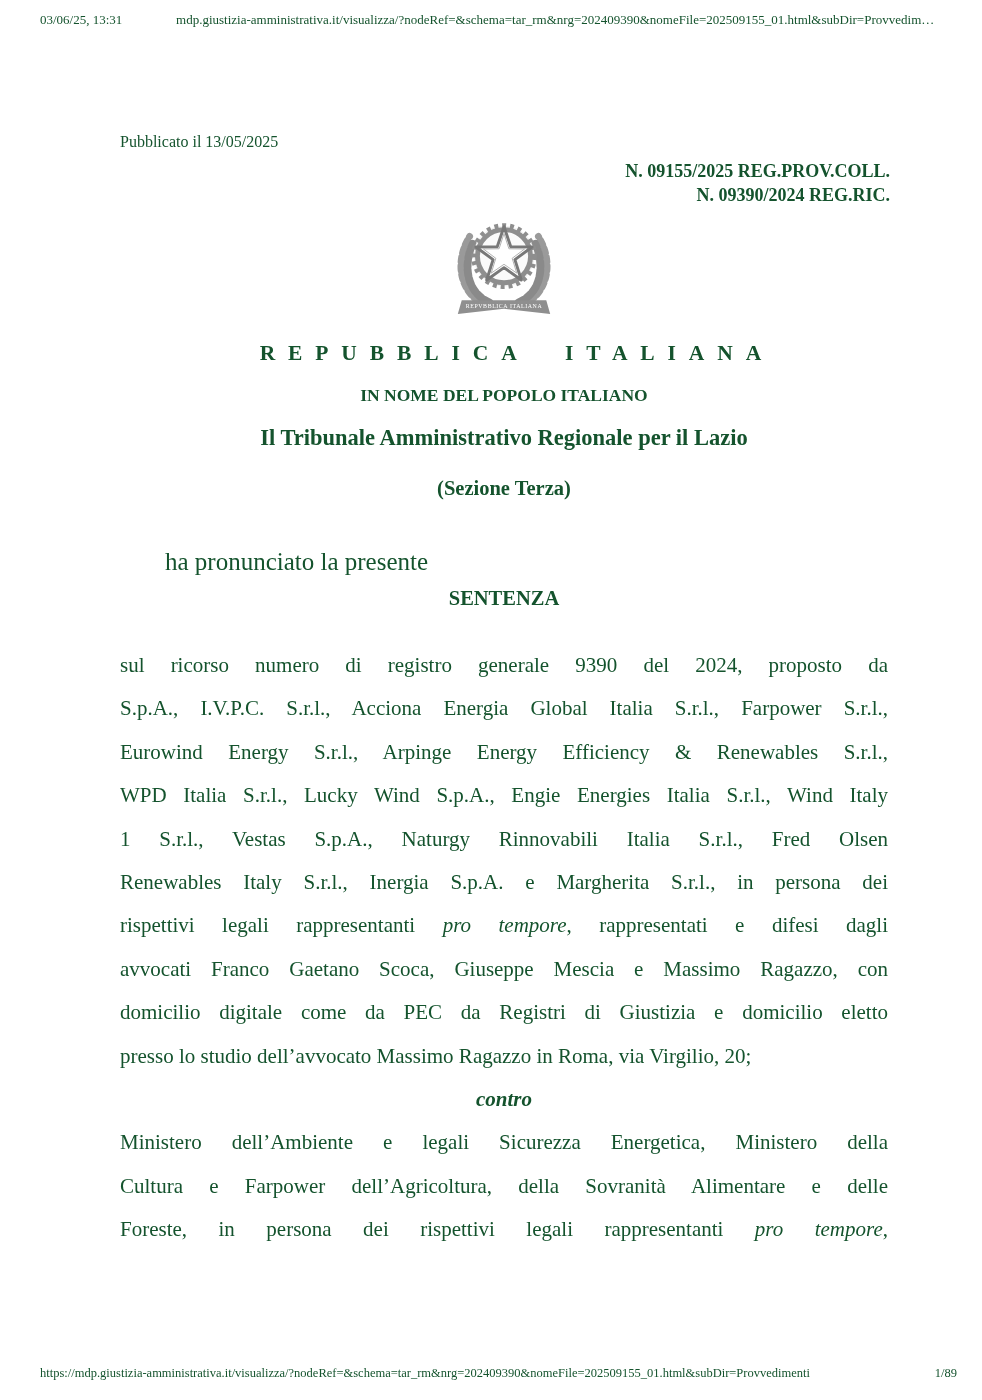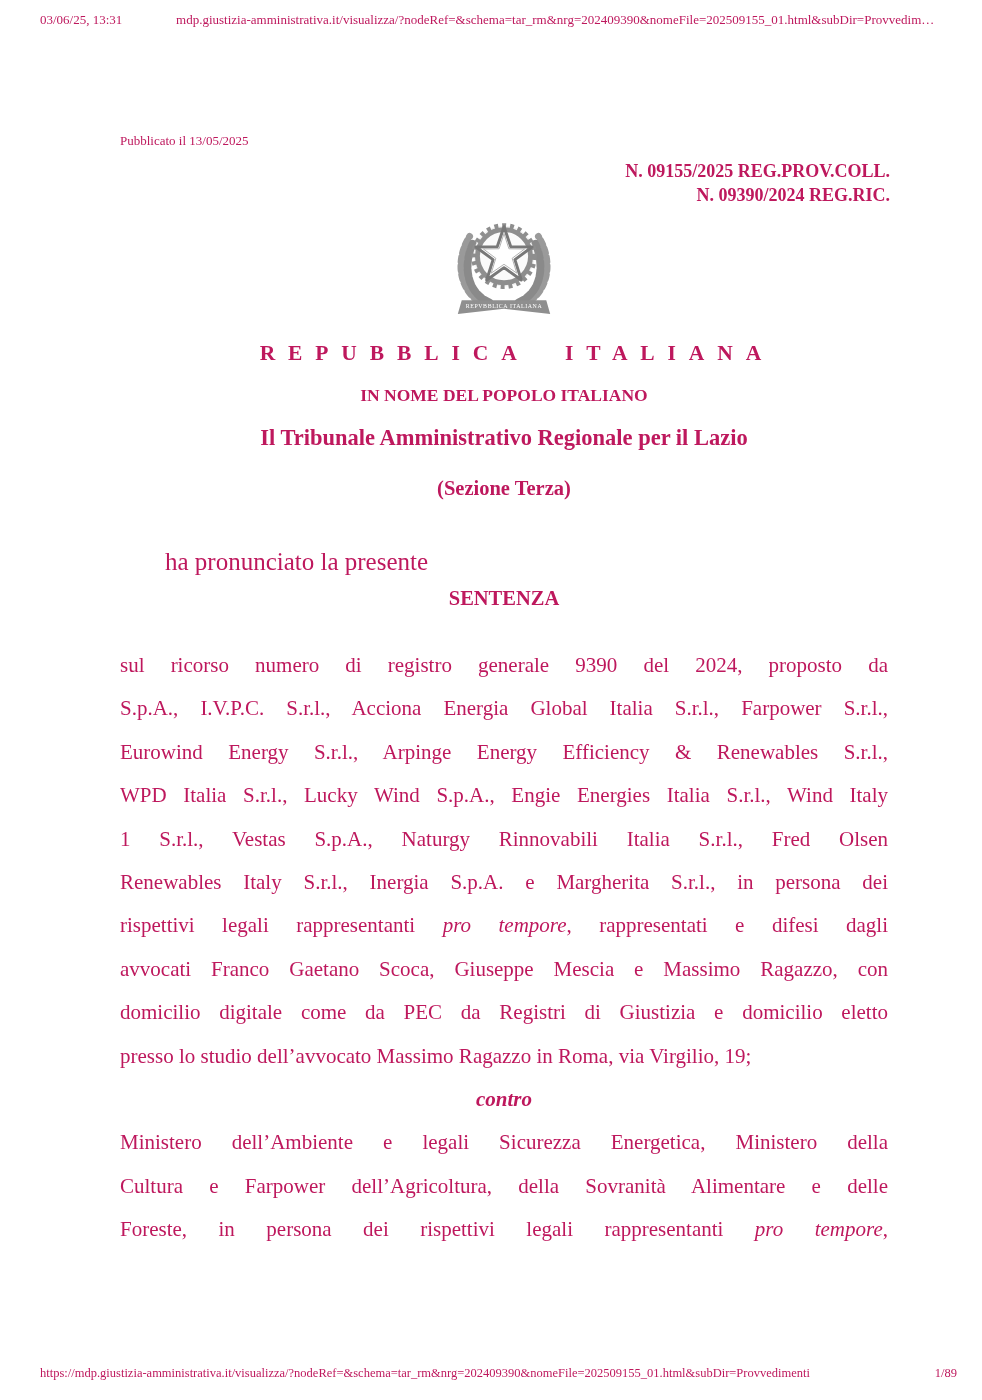--- a/index.html
+++ b/index.html
@@ -1,21 +1,21 @@
 <!DOCTYPE html>
 <html><head>
 <meta charset="utf-8">
 <style>
   html, body { margin: 0; padding: 0; background: #ffffff; }
   .page {
     position: relative;
     width: 982px;
     height: 1400px;
     background: #ffffff;
-    color: #be185d;
+    color: #14532d;
     font-family: "Liberation Serif", "DejaVu Serif", serif;
     overflow: hidden;
   }
 
   
   .print-header {
     position: absolute;
     top: 12px; left: 40px; right: 24px;
     display: flex;
     align-items: baseline;
@@ -38,21 +38,21 @@
     justify-content: space-between;
     align-items: flex-end;
     font-size: 12.5px;
     white-space: nowrap;
   }
 
   
   .published {
     position: absolute;
     top: 133px; left: 120px;
-    font-size: 13px;
+    font-size: 16px;
   }
   .reg-numbers {
     position: absolute;
     top: 160px; right: 92px;
     text-align: right;
     font-weight: bold;
     font-size: 18px;
     line-height: 23.5px;
   }
 
@@ -151,21 +151,21 @@
   <div class="doc-body">
       <div class="line justify"><span>sul ricorso numero di registro generale 9390 del 2024, proposto da</span></div>
       <div class="line justify"><span>S.p.A., I.V.P.C. S.r.l., Acciona Energia Global Italia S.r.l., Farpower S.r.l.,</span></div>
       <div class="line justify"><span>Eurowind Energy S.r.l., Arpinge Energy Efficiency &amp; Renewables S.r.l.,</span></div>
       <div class="line justify"><span>WPD Italia S.r.l., Lucky Wind S.p.A., Engie Energies Italia S.r.l., Wind Italy</span></div>
       <div class="line justify"><span>1 S.r.l., Vestas S.p.A., Naturgy Rinnovabili Italia S.r.l., Fred Olsen</span></div>
       <div class="line justify"><span>Renewables Italy S.r.l., Inergia S.p.A. e Margherita S.r.l., in persona dei</span></div>
       <div class="line justify"><span>rispettivi legali rappresentanti </span><i>pro tempore</i><span>, rappresentati e difesi dagli</span></div>
       <div class="line justify"><span>avvocati Franco Gaetano Scoca, Giuseppe Mescia e Massimo Ragazzo, con</span></div>
       <div class="line justify"><span>domicilio digitale come da PEC da Registri di Giustizia e domicilio eletto</span></div>
-      <div class="line left"><span>presso lo studio dell’avvocato Massimo Ragazzo in Roma, via Virgilio, 19;</span></div>
+      <div class="line left"><span>presso lo studio dell’avvocato Massimo Ragazzo in Roma, via Virgilio, 20;</span></div>
       <div class="line center bold-italic"><span>contro</span></div>
       <div class="line justify"><span>Ministero dell’Ambiente e legali Sicurezza Energetica, Ministero della</span></div>
       <div class="line justify"><span>Cultura e Farpower dell’Agricoltura, della Sovranità Alimentare e delle</span></div>
       <div class="line justify"><span>Foreste, in persona dei rispettivi legali rappresentanti </span><i>pro tempore</i><span>,</span></div>
     </div>
 
   <div class="print-footer">
     <span>https://mdp.giustizia-amministrativa.it/visualizza/?nodeRef=&amp;schema=tar_rm&amp;nrg=202409390&amp;nomeFile=202509155_01.html&amp;subDir=Provvedimenti</span>
     <span>1/89</span>
   </div>

